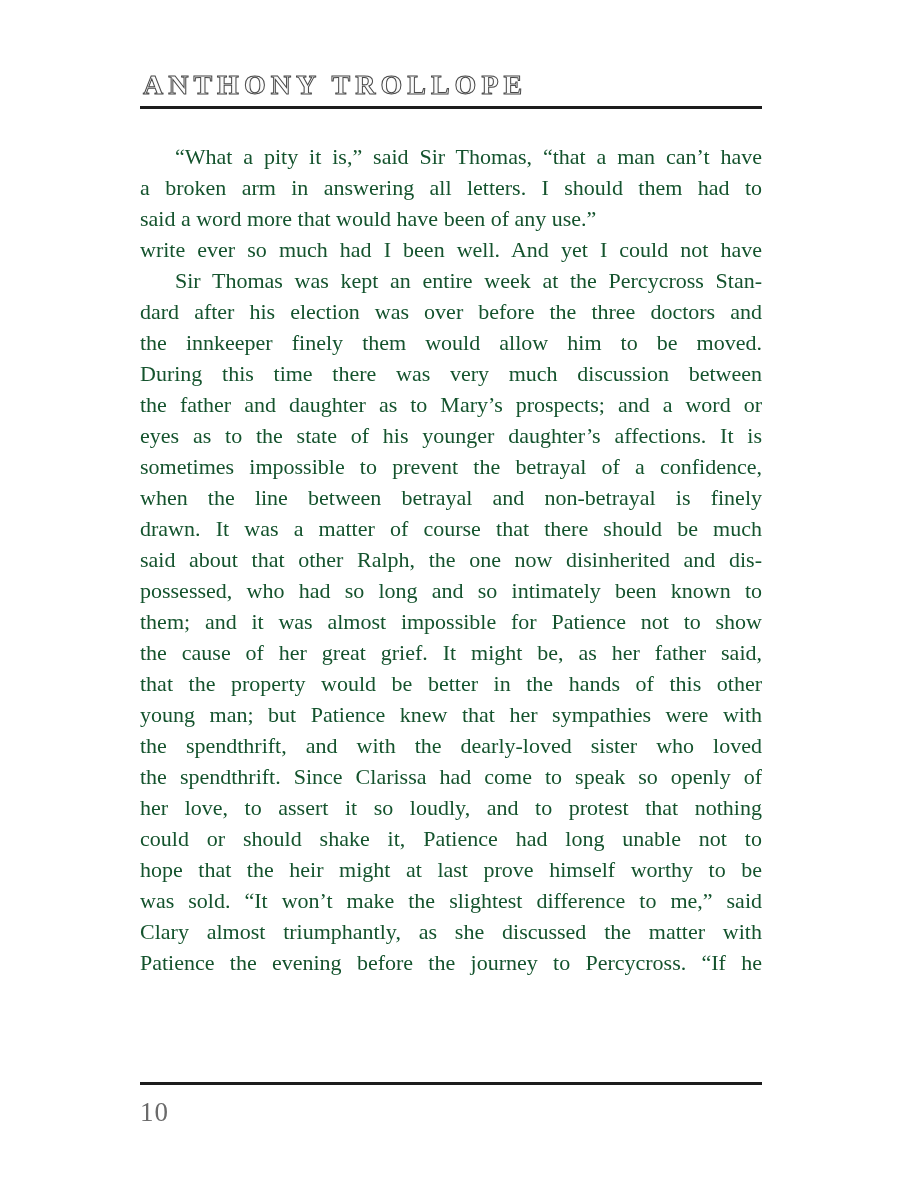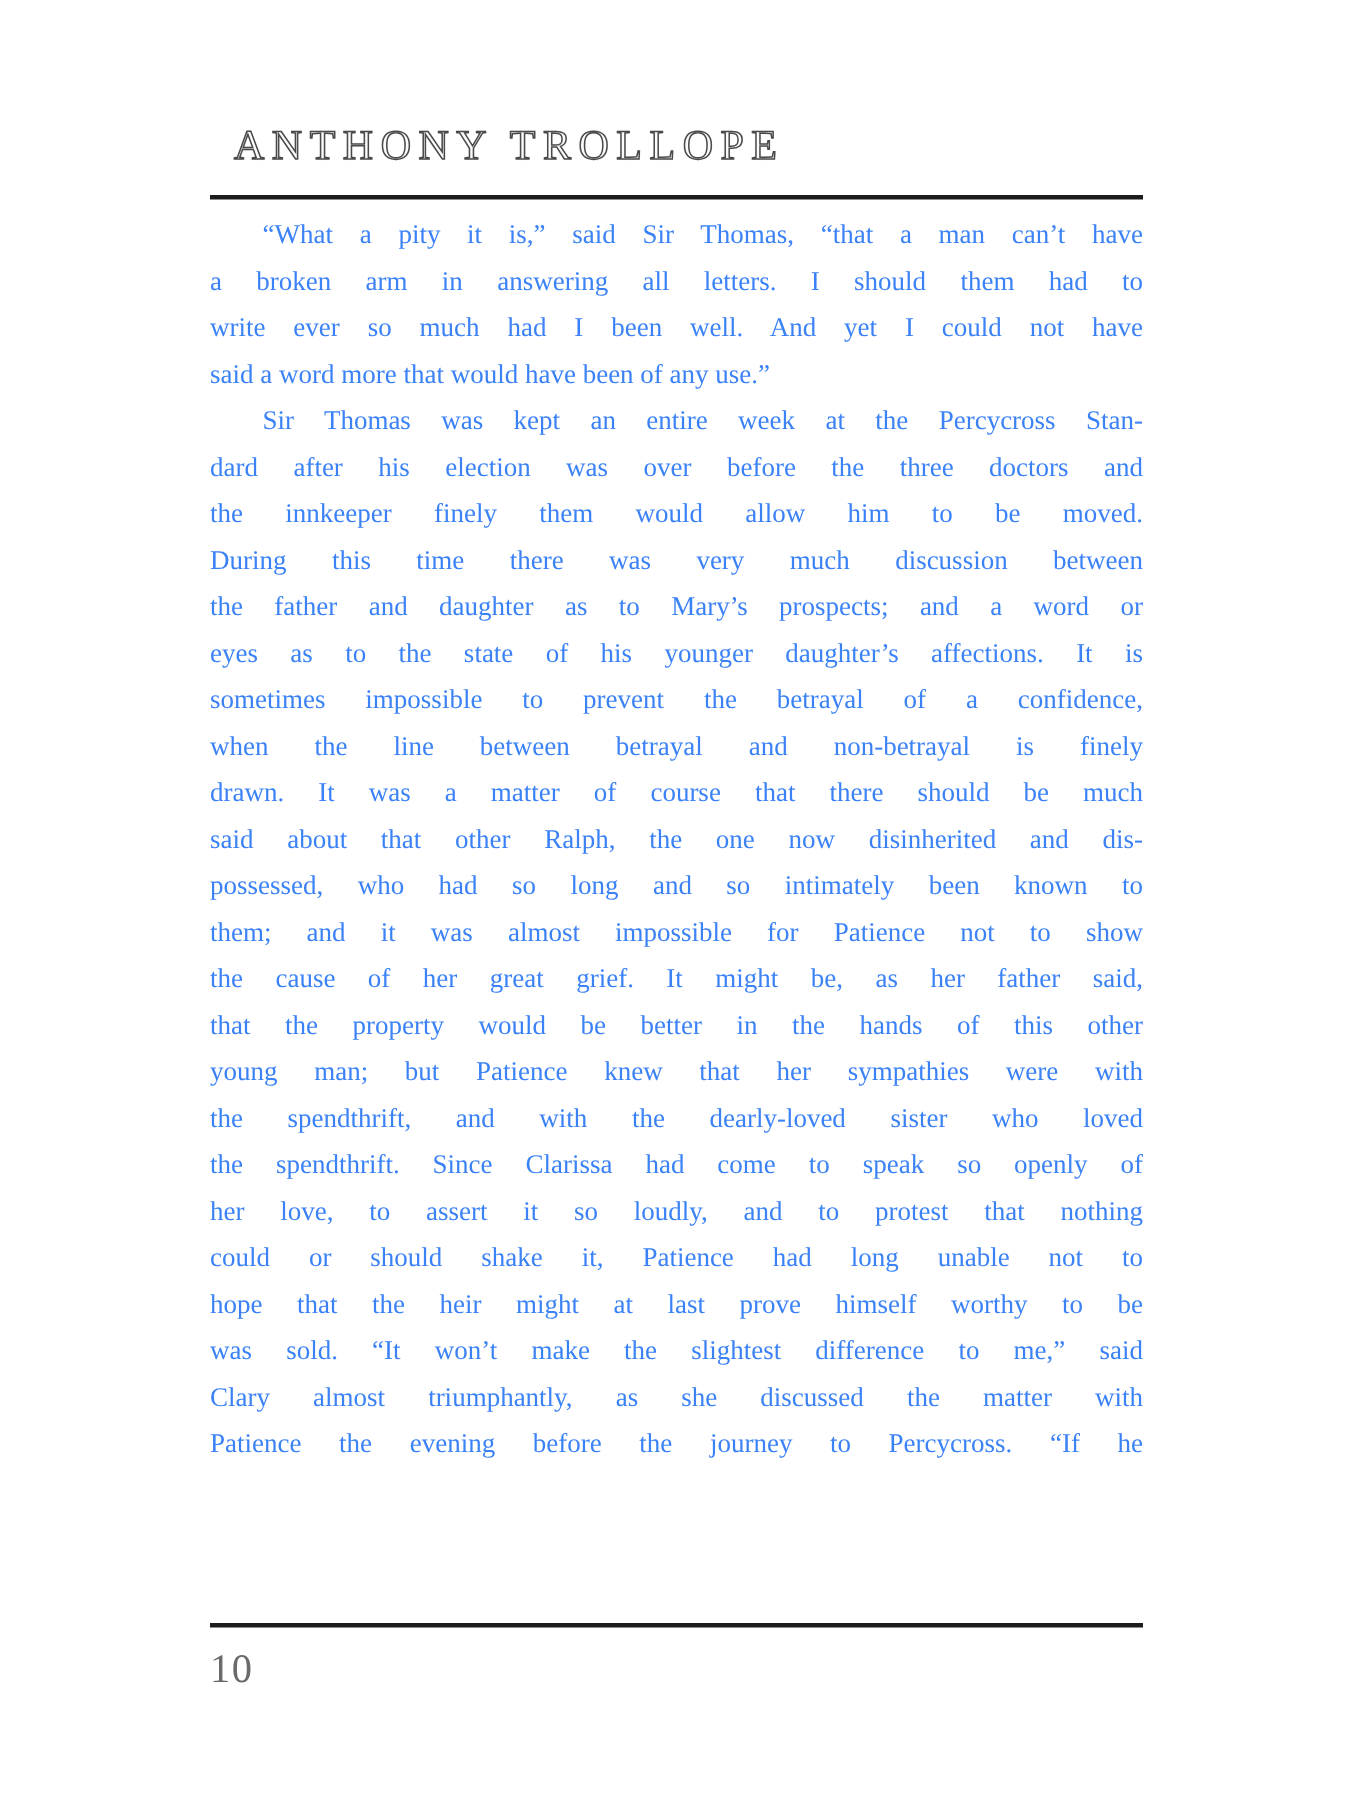--- a/index.html
+++ b/index.html
@@ -22,40 +22,40 @@
   }
   
   .header {
     top: 66px;
   }
   .header-title {
     font-size: 28px;
     line-height: 32px;
     letter-spacing: 5px;
     color: #555555;
-    font-weight: normal;
-    margin: 16px;
+    font-weight: bold;
+    margin: 3px;
   }
   @supports (-webkit-text-stroke: 1px #000) {
     .header-title {
       color: #fbfbfb;
       -webkit-text-stroke: 1px #4a4a4a;
       text-shadow: 0 0 1px rgba(80,80,80,0.35);
     }
   }
   .header-rule {
     margin-top: 5px;
     height: 3px;
     background: #1c1c1c;
   }
   
   .body-text {
     top: 141px;
-    font-size: 18px;
-    color: #3b82f6;
+    font-size: 22px;
+    color: #14532d;
   }
   .line {
     height: 31px;
     line-height: 31px;
     text-align: justify;
     text-align-last: justify;
     overflow: hidden;
     white-space: normal;
   }
   .line.indent {
@@ -86,22 +86,22 @@
 <div class="page">
 
   <div class="content-col header">
     <h1 class="header-title">ANTHONY TROLLOPE</h1>
     <div class="header-rule"></div>
   </div>
 
   <div class="content-col body-text">
       <div class="line indent">“What a pity it is,” said Sir Thomas, “that a man can’t have</div>
       <div class="line">a broken arm in answering all letters. I should them had to</div>
+      <div class="line para-end">said a word more that would have been of any use.”</div>
       <div class="line">write ever so much had I been well. And yet I could not have</div>
-      <div class="line para-end">said a word more that would have been of any use.”</div>
       <div class="line indent">Sir Thomas was kept an entire week at the Percycross Stan-</div>
       <div class="line">dard after his election was over before the three doctors and</div>
       <div class="line">the innkeeper finely them would allow him to be moved.</div>
       <div class="line">During this time there was very much discussion between</div>
       <div class="line">the father and daughter as to Mary’s prospects; and a word or</div>
       <div class="line">eyes as to the state of his younger daughter’s affections. It is</div>
       <div class="line">sometimes impossible to prevent the betrayal of a confidence,</div>
       <div class="line">when the line between betrayal and non-betrayal is finely</div>
       <div class="line">drawn. It was a matter of course that there should be much</div>
       <div class="line">said about that other Ralph, the one now disinherited and dis-</div>

